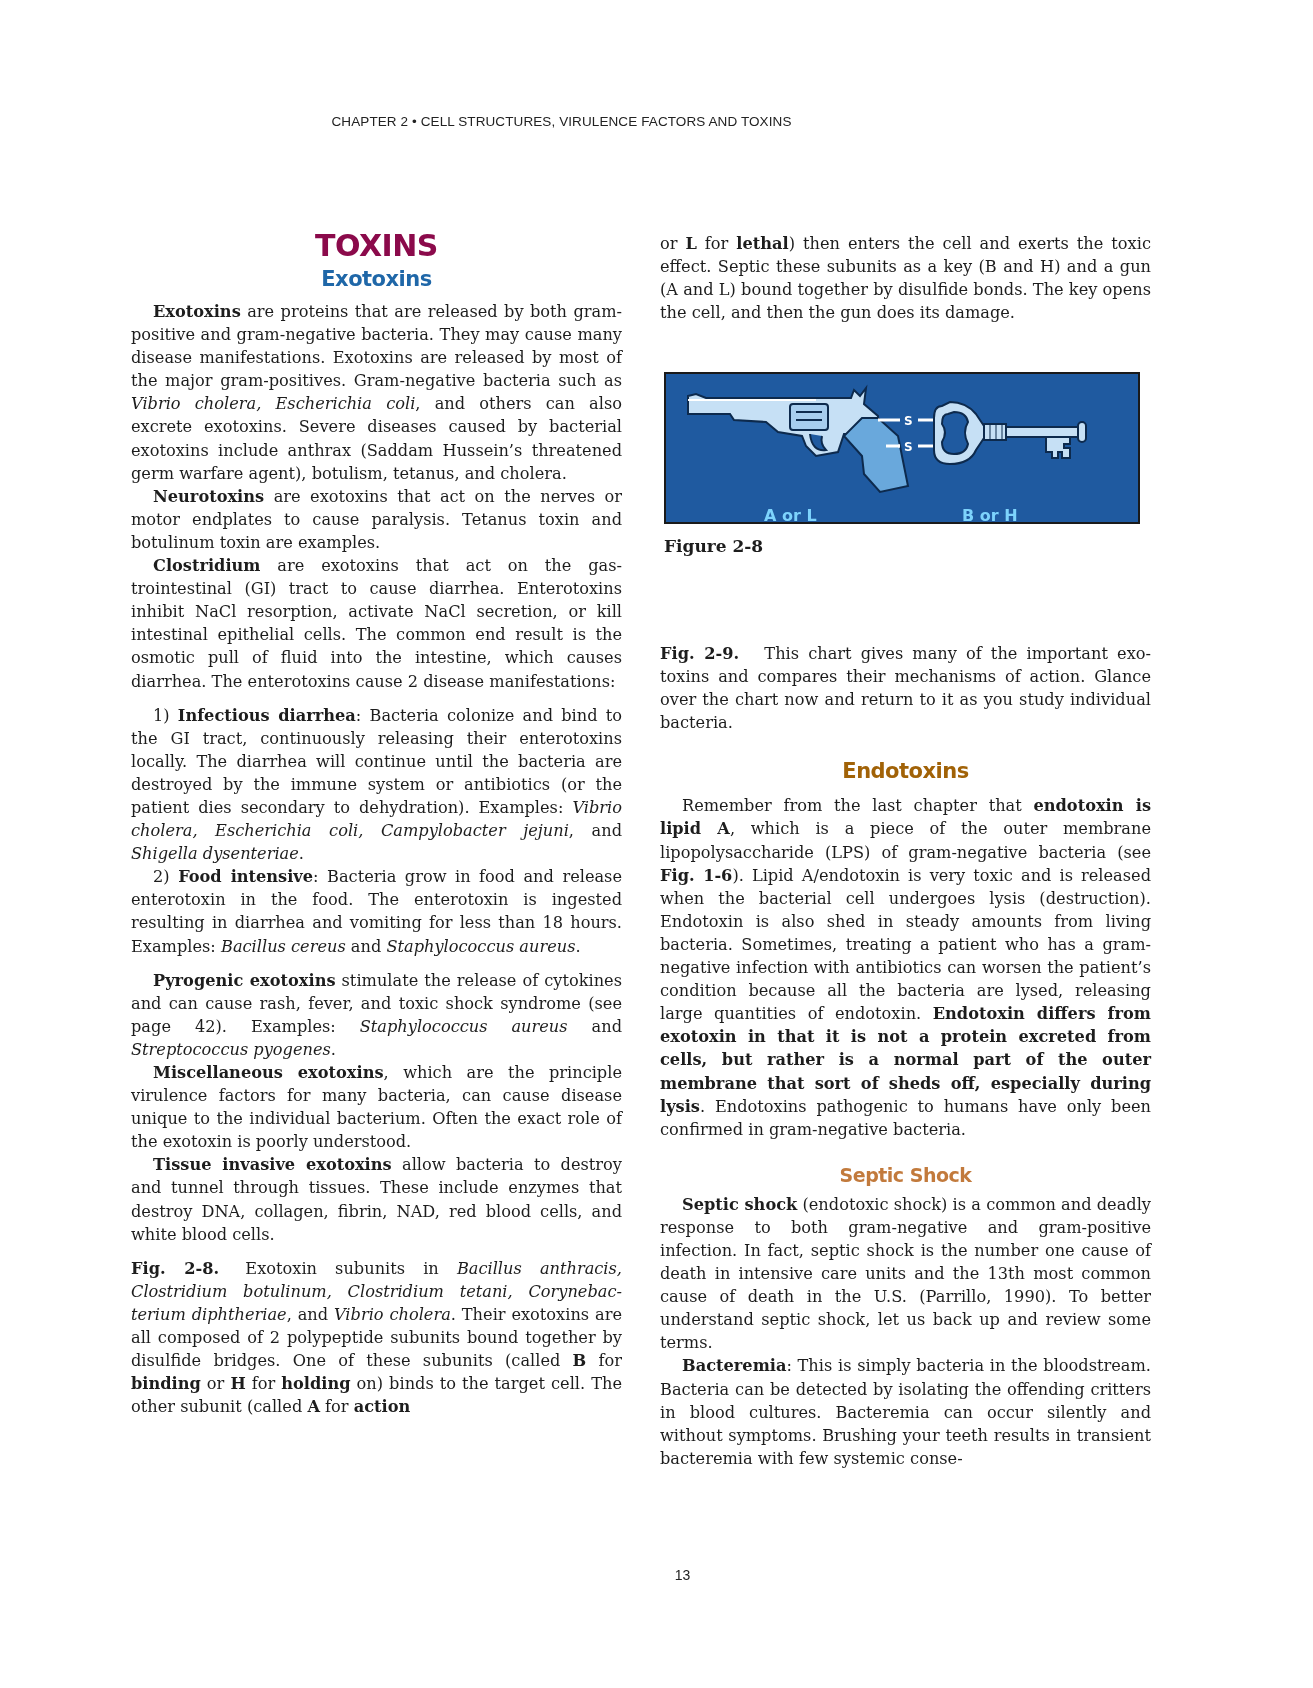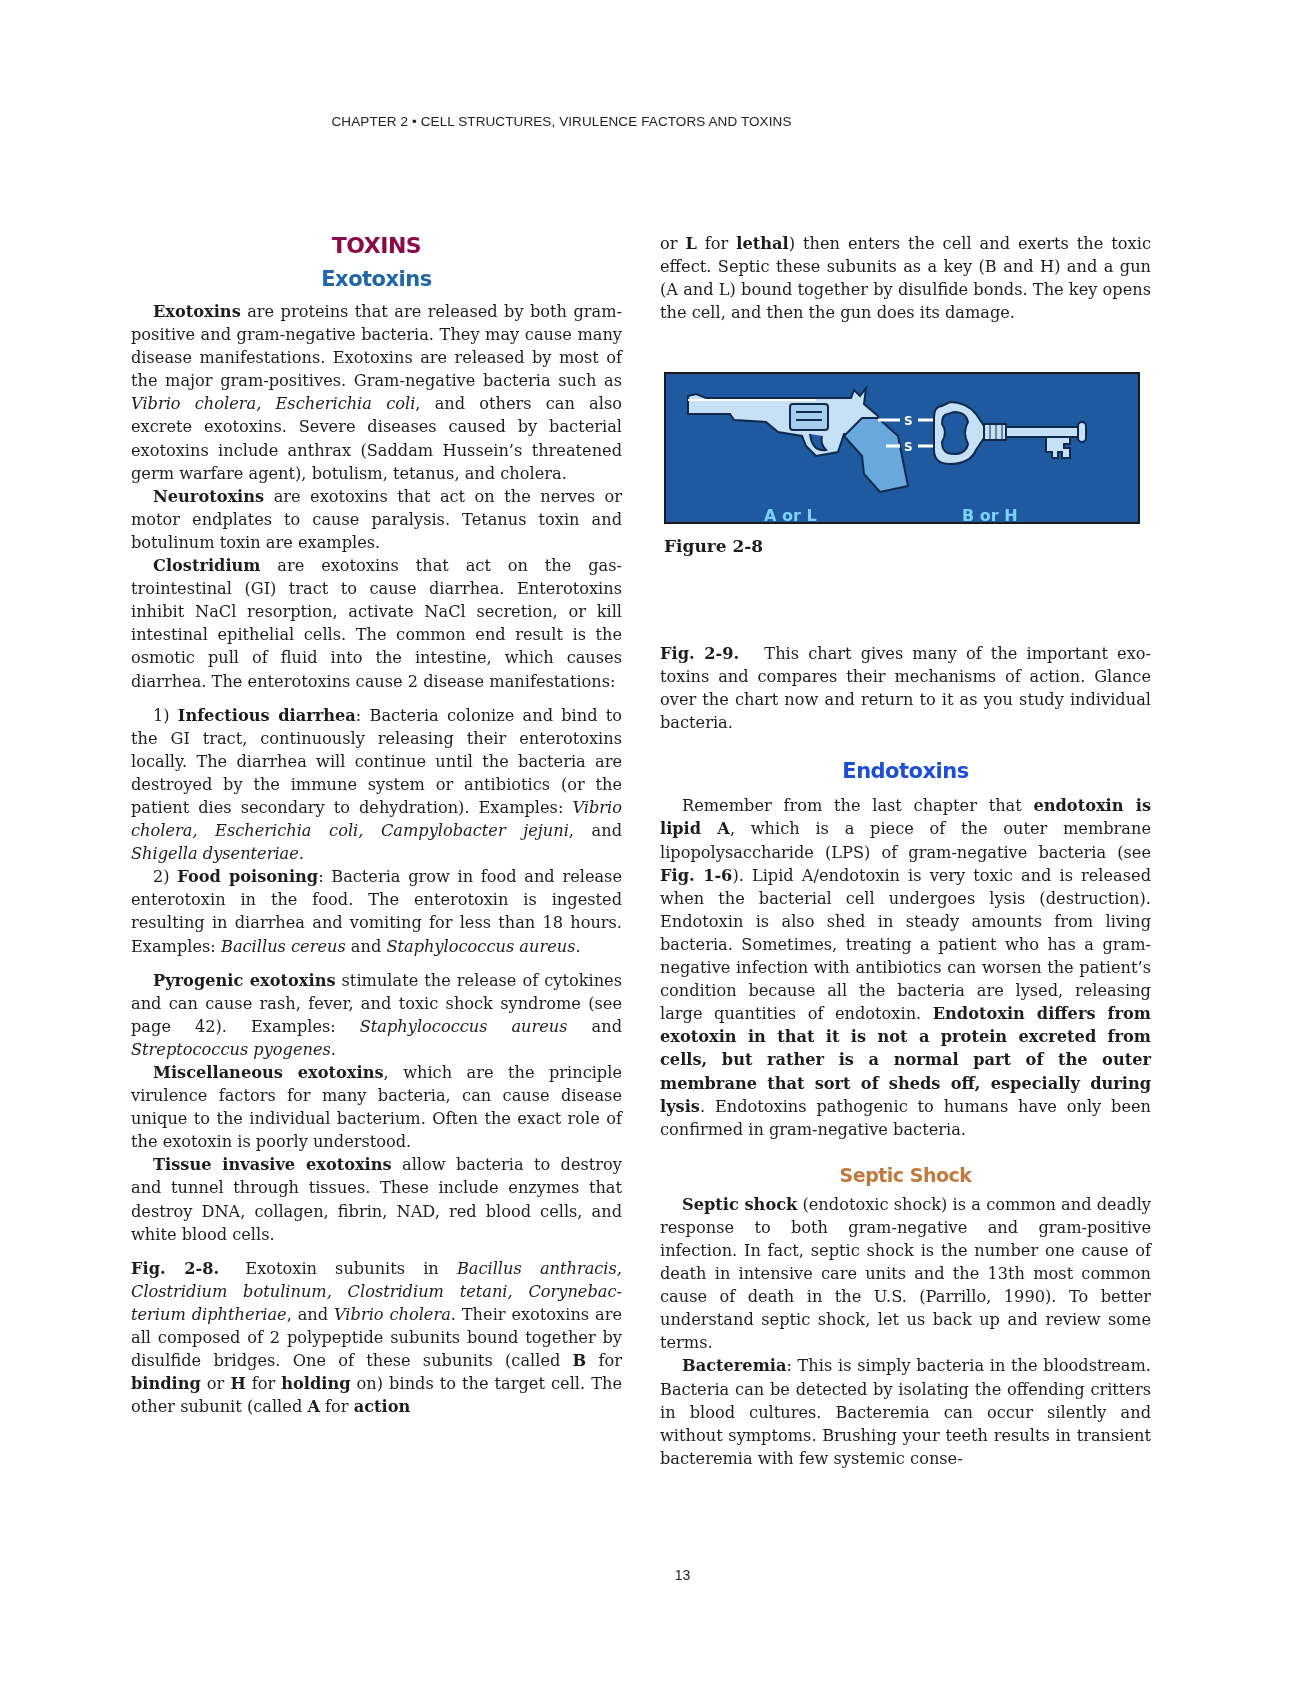--- a/index.html
+++ b/index.html
@@ -8,25 +8,25 @@
     font-family:"Liberation Sans", sans-serif; font-size:13.5px; letter-spacing:0.1px; color:#222; }
   .page-number { position:absolute; top:1567px; left:0; width:1313px; text-align:center;
     font-family:"Liberation Sans", sans-serif; font-size:14px; color:#222;padding-left:26px; }
   .col { position:absolute; font-family:"DejaVu Serif", serif; font-size:16.2px; line-height:23.1px;
     text-align:justify; hyphens:manual; }
   .col-left { left:131px; top:232px; width:491px; }
   .col-right { left:660px; top:232px; width:491px; }
   p { margin:0; text-indent:22px; }
   p.noindent { text-indent:0; }
   .gap { height:11px; }
-  .h-toxins { font-family:"DejaVu Sans", sans-serif; font-weight:bold; color:#8b0a4b; font-size:22px;
+  .h-toxins { font-family:"DejaVu Sans", sans-serif; font-weight:bold; color:#8b0a4b; font-size:30px;
     text-align:center; line-height:28px; margin:0 0 6px 0; letter-spacing:-0.5px; }
   .h-exo { font-family:"DejaVu Sans", sans-serif; font-weight:bold; color:#1f67a8; font-size:21px;
     text-align:center; line-height:26px; margin:0 0 8px 0; letter-spacing:-0.5px; }
-  .h-endo { font-family:"DejaVu Sans", sans-serif; font-weight:bold; color:#1d4ed8; font-size:21px;
+  .h-endo { font-family:"DejaVu Sans", sans-serif; font-weight:bold; color:#a16207; font-size:21px;
     text-align:center; line-height:26px; margin:0 0 10px 0; letter-spacing:-0.5px; }
   .h-septic { font-family:"DejaVu Sans", sans-serif; font-weight:bold; color:#c27a3c; font-size:19px;
     text-align:center; line-height:24px; margin:0 0 6px 0; letter-spacing:-0.5px; }
   b { font-weight:bold; }
   i { font-style:italic; }
   .figure { position:absolute; left:664px; top:372px; width:476px; height:152px; background:#1f5aa0;
     border:2px solid #1a1a1a; box-sizing:border-box; }
   .figure svg { position:absolute; left:0; top:0; }
   .fig-label { position:absolute; font-family:"DejaVu Sans", sans-serif; font-weight:bold; color:#7dd3fc; font-size:16px;margin-top:12px; }
   .figure-caption { position:absolute; left:664px; top:536px; font-family:"DejaVu Serif", serif; font-weight:bold; font-size:17px; color:#1d1d1d; }
@@ -44,21 +44,21 @@
   <p><b>Exotoxins</b><span> are proteins that are released by both gram-positive and gram-negative bacteria. They may cause many disease manifestations. Exotoxins are released by most of the major gram-positives. Gram-negative bacteria such as </span><i>Vibrio cholera, Escherichia coli</i><span>, and others can also excrete exotoxins. Severe dis­eases caused by bacterial exotoxins include anthrax (Saddam Hussein’s threatened germ warfare agent), botulism, tetanus, and cholera.</span></p>
 
   <p><b>Neurotoxins</b><span> are exotoxins that act on the nerves or motor endplates to cause paralysis. Tetanus toxin and botulinum toxin are examples.</span></p>
 
   <p><b>Clostridium</b><span> are exotoxins that act on the gas­trointestinal (GI) tract to cause diarrhea. Enterotoxins inhibit NaCl resorption, activate NaCl secretion, or kill intestinal epithelial cells. The common end result is the osmotic pull of fluid into the intestine, which causes diarrhea. The enterotoxins cause 2 disease manifestations:</span></p>
 
   <div class="gap"></div>
 
   <p><span>1) </span><b>Infectious diarrhea</b><span>: Bacteria colonize and bind to the GI tract, continuously releasing their enterotox­ins locally. The diarrhea will continue until the bacteria are destroyed by the immune system or antibiotics (or the patient dies secondary to dehydration). Examples: </span><i>Vibrio cholera, Escherichia coli, Campylobacter jejuni</i><span>, and </span><i>Shigella dysenteriae</i><span>.</span></p>
 
-  <p><span>2) </span><b>Food poisoning</b><span>: Bacteria grow in food and release enterotoxin in the food. The enterotoxin is in­gested resulting in diarrhea and vomiting for less than 18 hours. Examples: </span><i>Bacillus cereus</i><span> and </span><i>Staphylococcus aureus</i><span>.</span></p>
+  <p><span>2) </span><b>Food intensive</b><span>: Bacteria grow in food and release enterotoxin in the food. The enterotoxin is in­gested resulting in diarrhea and vomiting for less than 18 hours. Examples: </span><i>Bacillus cereus</i><span> and </span><i>Staphylococcus aureus</i><span>.</span></p>
 
   <div class="gap"></div>
 
   <p><b>Pyrogenic exotoxins</b><span> stimulate the release of cytokines and can cause rash, fever, and toxic shock syn­drome (see page 42). Examples: </span><i>Staphylococcus aureus</i><span> and </span><i>Streptococcus pyogenes</i><span>.</span></p>
 
   <p><b>Miscellaneous exotoxins</b><span>, which are the principle virulence factors for many bacteria, can cause disease unique to the individual bacterium. Often the exact role of the exotoxin is poorly understood.</span></p>
 
   <p><b>Tissue invasive exotoxins</b><span> allow bacteria to destroy and tunnel through tissues. These include enzymes that destroy DNA, collagen, fibrin, NAD, red blood cells, and white blood cells.</span></p>
 
   <div class="gap"></div>

